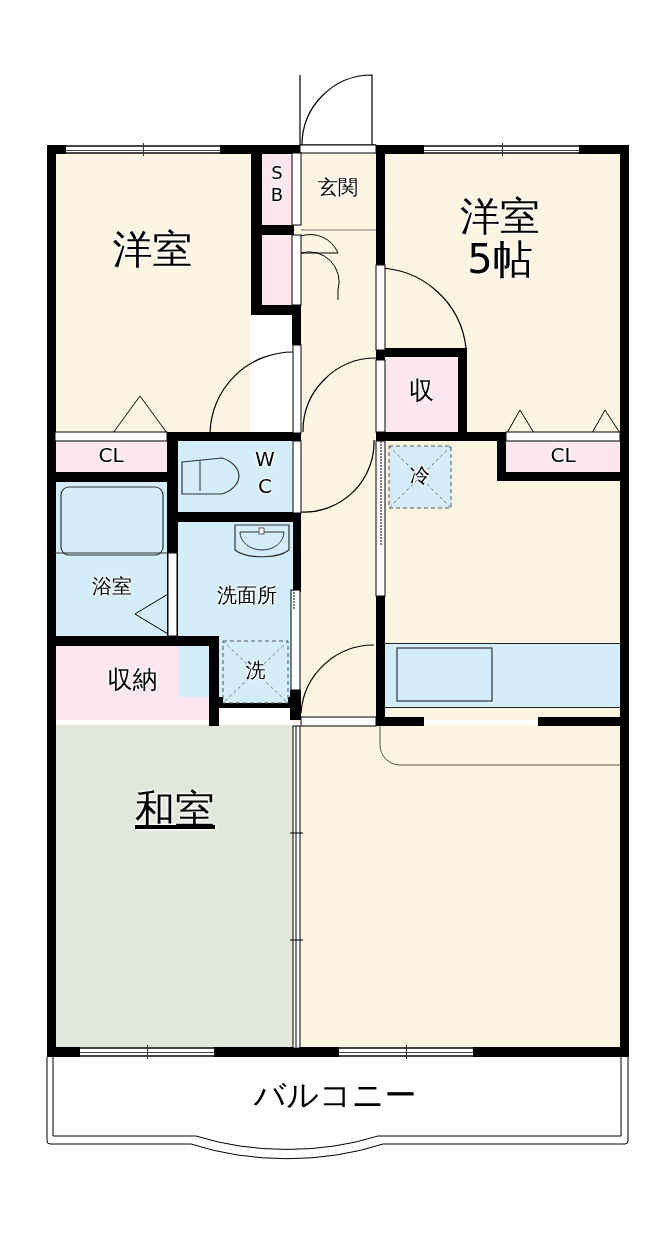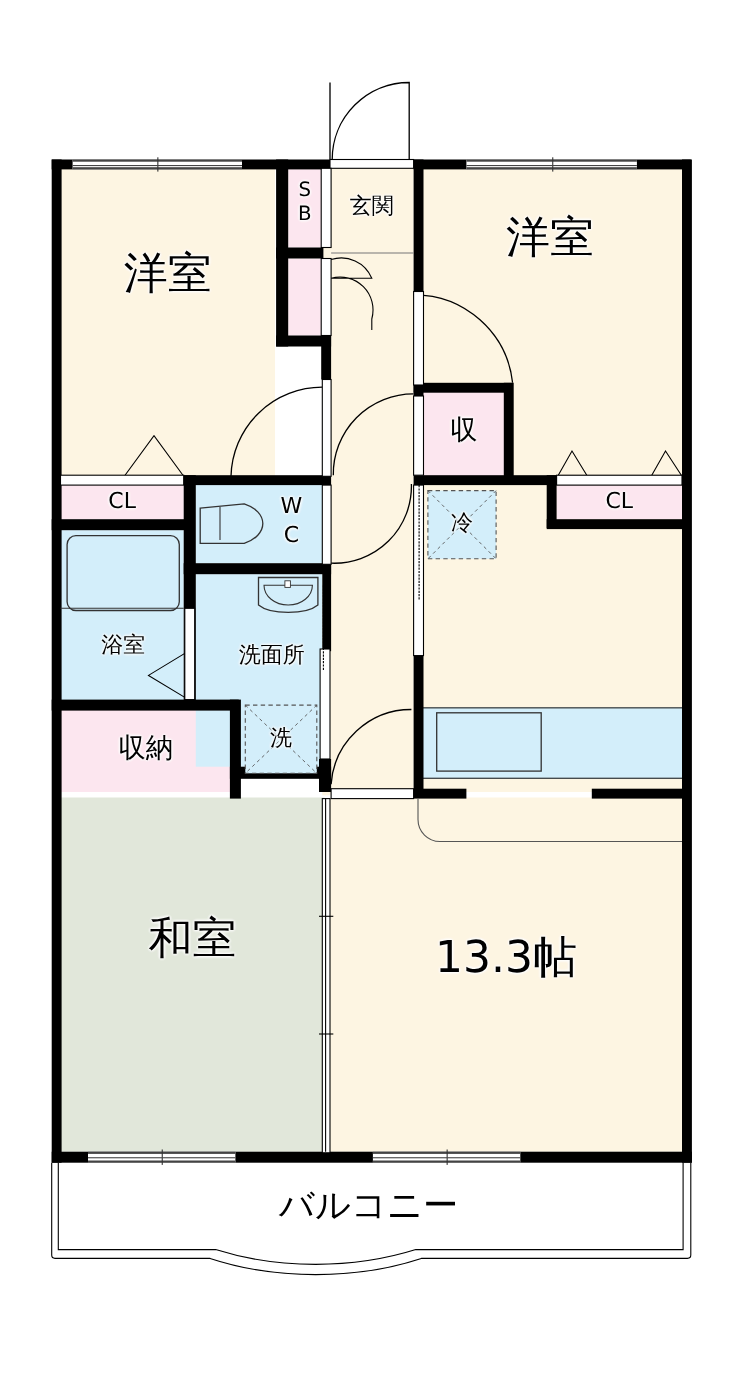--- a/index.html
+++ b/index.html
@@ -149,26 +149,26 @@
 
   <path d="M53 1057 L53 1136 L196 1136 A190 110 0 0 0 378 1136 L621 1136 L621 1057" fill="none" stroke="#000" stroke-width="1"></path>
   <path d="M47 1057 L47 1141 A3 3 0 0 0 50 1144 L191 1144 A200 120 0 0 0 383 1144 L625 1144 A3 3 0 0 0 628 1141 L628 1057" fill="none" stroke="#000" stroke-width="1"></path>
 </svg>
 
 <div class="label big" style="left:70px;top:228px;width:165px;">
   <div>洋室</div>
 </div>
 <div class="label big" style="left:425px;top:195px;width:150px;">
   <div>洋室</div>
+  <div>5帖</div>
 </div>
-<div class="label big" style="left:95px;top:832px;width:160px;">
+<div class="label big" style="left:95px;top:788px;width:160px;text-decoration:underline;">
   <div>和室</div>
 </div>
 <div class="label big" style="left:370px;top:850px;width:180px;">
-  <div>13.3帖</div>
 </div>
 
 <div class="label small" style="left:303px;top:177px;width:70px;">玄関</div>
 <div class="label small" style="left:262px;top:162px;width:30px;font-size:18px;line-height:1.2;">
   <div>S</div>
   <div>B</div>
 </div>
 <div class="label mid" style="left:384px;top:377px;width:75px;">収</div>
 <div class="label small" style="left:55px;top:445px;width:112px;">CL</div>
 <div class="label small" style="left:506px;top:445px;width:114px;">CL</div>

